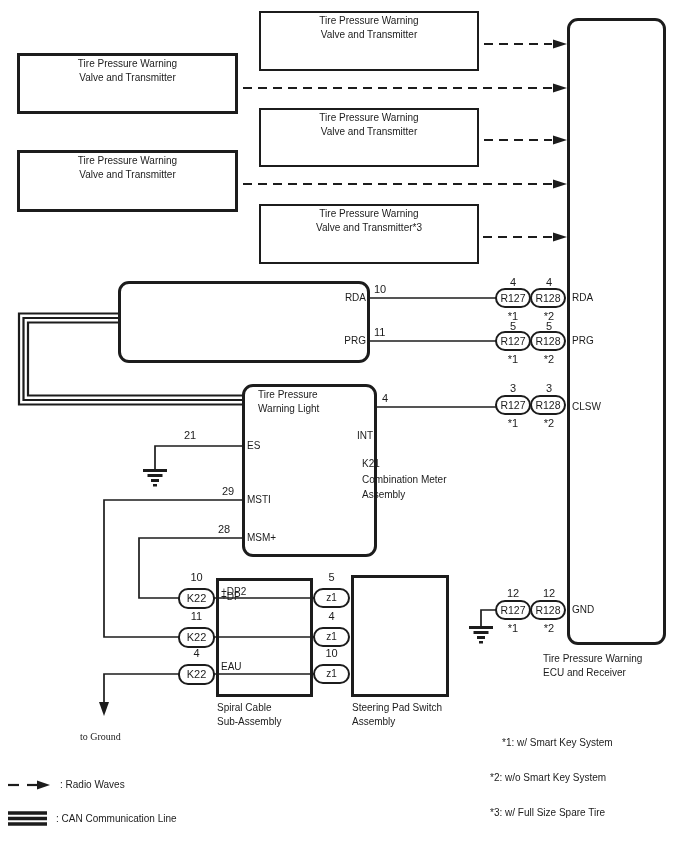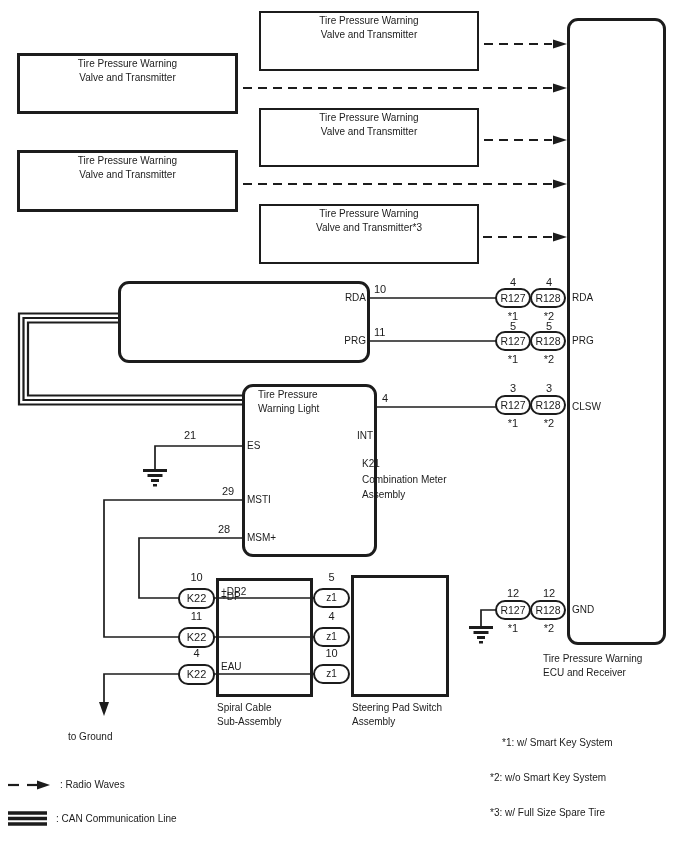--- a/index.html
+++ b/index.html
@@ -200,20 +200,20 @@
   <div class="txt" style="left:221px;top:660px;">EAU</div>
   <div class="txt" style="left:217px;top:701px;">
     <div>Spiral Cable</div>
     <div>Sub-Assembly</div>
   </div>
   <div class="txt" style="left:352px;top:701px;">
     <div>Steering Pad Switch</div>
     <div>Assembly</div>
   </div>
 
-  <div class="txt" style="left:68px;top:730px;">to Ground</div>
+  <div class="txt" style="left:80px;top:730px;font-family:Liberation Serif, serif;">to Ground</div>
   <div class="txt" style="left:60px;top:778px;">: Radio Waves</div>
   <div class="txt" style="left:56px;top:812px;">: CAN Communication Line</div>
   <div class="txt" style="left:490px;top:736px;margin-left:12px;">*1: w/ Smart Key System</div>
   <div class="txt" style="left:490px;top:771px;">*2: w/o Smart Key System</div>
   <div class="txt" style="left:490px;top:806px;">*3: w/ Full Size Spare Tire</div>
 
 </div>
 
 </body></html>

